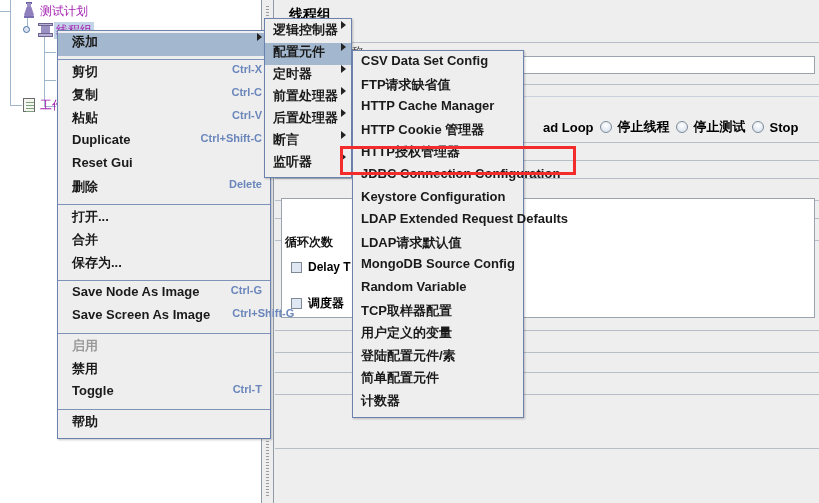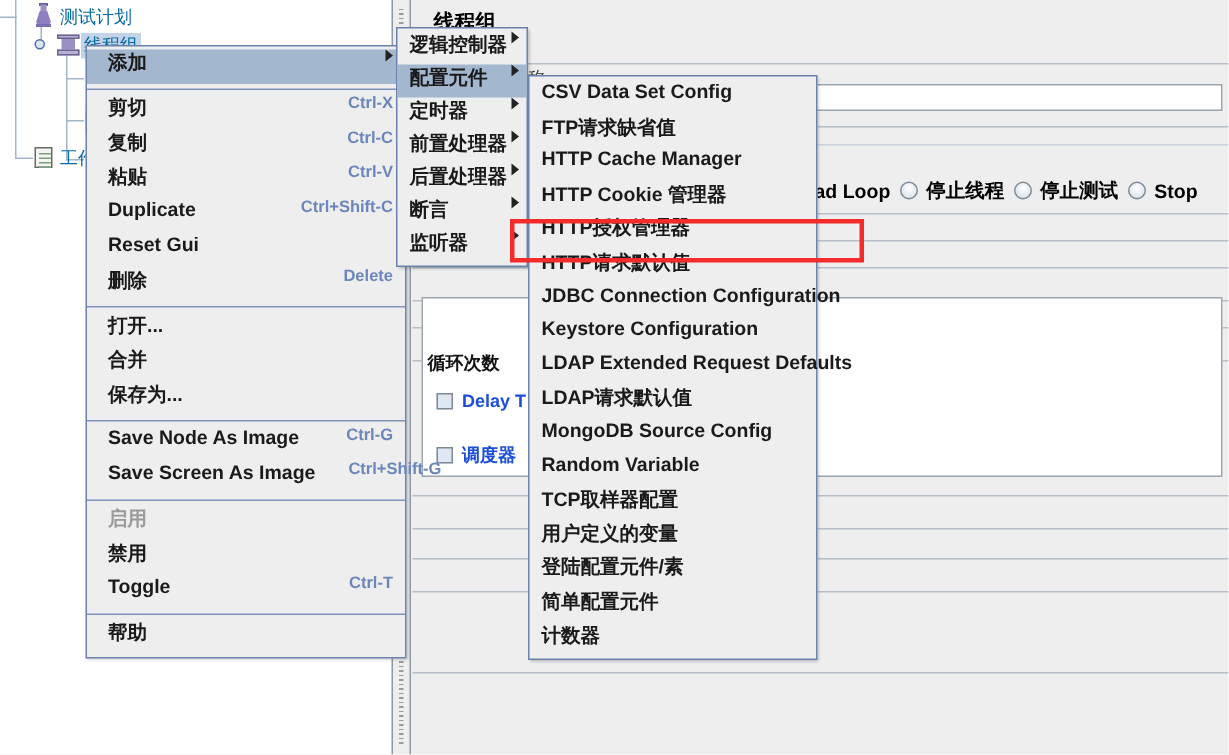--- a/index.html
+++ b/index.html
@@ -13,21 +13,21 @@
     color: #000000;
   }
   #root { position: relative; width: 819px; height: 503px; background: #eeeeee; }
 
   
   .tree-panel {
     position: absolute; left: 0; top: 0; width: 262px; height: 503px;
     background: #ffffff; border-right: 1px solid #8e9aa6;
   }
   .tree-node { position: absolute; display: flex; align-items: center; height: 18px; }
-  .tree-label { font-size: 12px; color: #0369a1; white-space: nowrap; padding: 0 2px; }
+  .tree-label { font-size: 12px; color: #a21caf; white-space: nowrap; padding: 0 2px; }
   .tree-label.sel { background: #c3d3e8; }
   .tree-icon { width: 18px; height: 18px; position: relative; flex: 0 0 18px; }
 
   
   .tline { position: absolute; background: #9fb6cd; }
   .tline.h { height: 1px; }
   .tline.v { width: 1px; }
 
   
   .handle { position: absolute; width: 9px; height: 9px; }
@@ -87,21 +87,21 @@
   }
   .rp-field {
     position:absolute; background:#ffffff; border:1px solid #9aa4ae;
   }
   .rp-label { position:absolute; font-size:12px; color:#111; white-space:nowrap; }
   .rp-small { position:absolute; font-size:11px; color:#333; white-space:nowrap; }
   .radio-row { position:absolute; display:flex; align-items:center; gap:6px; font-size:13px; font-weight:bold; }
   .radio { width:12px; height:12px; border-radius:50%; border:1px solid #7d8a96;
            background: radial-gradient(circle at 50% 35%, #ffffff 0%, #dfe7f0 70%, #c8d2dd 100%); }
   .chk { width:11px; height:11px; border:1px solid #7d8a96; background:#dfe7f2; display:inline-block; }
-  .chk-row { position:absolute; display:flex; align-items:center; gap:6px; font-size:12px; font-weight:bold; color:#1d4ed8; }
+  .chk-row { position:absolute; display:flex; align-items:center; gap:6px; font-size:12px; font-weight:bold; color:#000000; }
 
   
   .menu {
     position:absolute; background:#eeeeee; border:1px solid #6a82ad;
     box-shadow: 1px 1px 2px rgba(0,0,0,0.22);
     padding: 2px 0;
   }
   .mi {
     position:relative; display:flex; align-items:flex-start; height:23px;
     padding: 0 8px 0 14px; font-size:13px; font-weight:bold; color:#1a1a1a;
@@ -122,21 +122,21 @@
 
   
   #menu-context { left:57px; top:30px; width:214px; }
   #menu-context .mi { height:23px; }
 
   
   #menu-add { left:264px; top:18px; width:88px; }
   #menu-add .mi { padding: 0 5px 0 8px; height:22px; }
 
   
-  #menu-config { left:352px; top:50px; width:193px; }
+  #menu-config { left:352px; top:50px; width:172px; }
   #menu-config .mi { height:22.6px; padding: 0 6px 0 8px; font-weight:bold; }
 
   
   #red-box {
     position:absolute; left:340px; top:146px; width:236px; height:29px;
     border:3px solid #f42b2b; pointer-events:none;
   }
 </style>
 </head>
 <body>
@@ -380,23 +380,20 @@
       <div class="mi">
         <span class="lbl">HTTP Cache Manager</span>
       </div>
       <div class="mi">
         <span class="lbl">HTTP Cookie 管理器</span>
       </div>
       <div class="mi">
         <span class="lbl">HTTP授权管理器</span>
       </div>
       <div class="mi">
-        <span class="lbl">HTTP请求默认值</span>
-      </div>
-      <div class="mi">
         <span class="lbl">JDBC Connection Configuration</span>
       </div>
       <div class="mi">
         <span class="lbl">Keystore Configuration</span>
       </div>
       <div class="mi">
         <span class="lbl">LDAP Extended Request Defaults</span>
       </div>
       <div class="mi">
         <span class="lbl">LDAP请求默认值</span>

